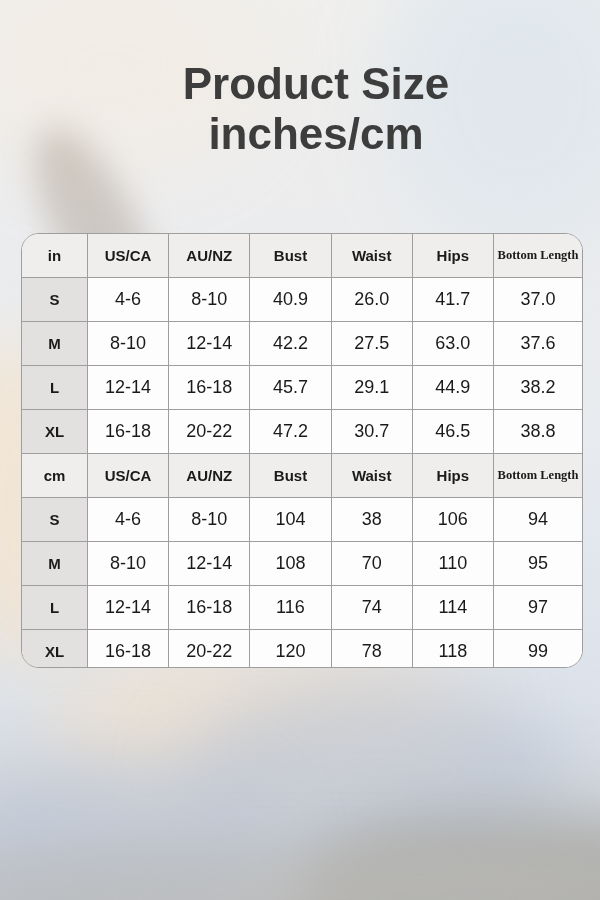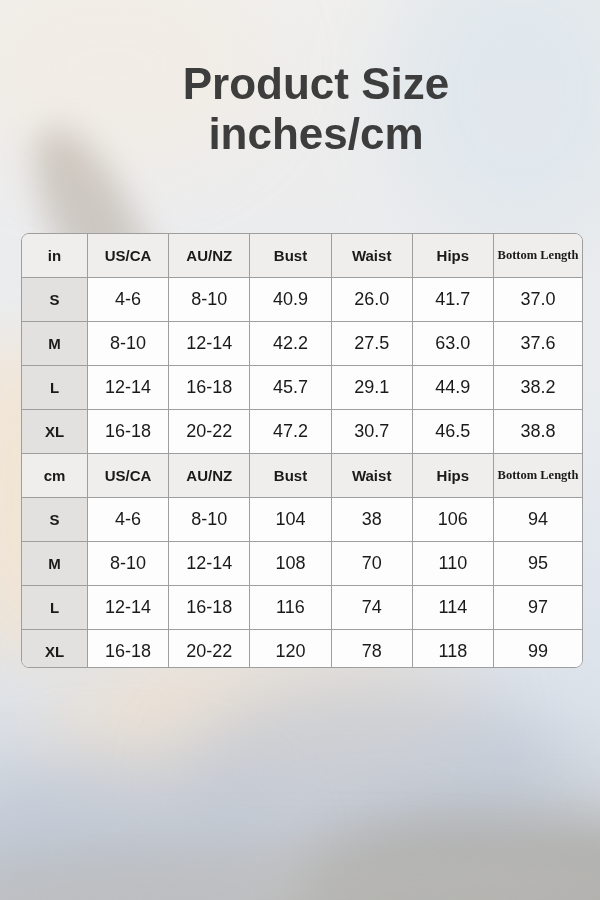--- a/index.html
+++ b/index.html
@@ -29,21 +29,21 @@
 
   .title{
     position:absolute;left:16px;top:30px;width:600px;
     text-align:center;color:var(--title-text,#3d3d3d);
     font-size:44px;font-weight:700;line-height:50px;letter-spacing:0;
   }
   .title span{display:block;}
 
   .table-wrap{
     position:absolute;left:21px;top:233px;width:562px;height:435px;
-    border:1px solid var(--border,#949494);border-radius:8px;overflow:hidden;
+    border:1px solid var(--border,#949494);border-radius:18px;overflow:hidden;
     background:var(--cell-bg,#fdfdfd);
     box-sizing:border-box;
   }
   table.size-table{
     border-collapse:collapse;table-layout:fixed;
     width:calc(100% + 2px);height:calc(100% + 2px);margin:-1px;
   }
   .size-table col.c-label{width:66px;}
   .size-table col.c-last{width:89px;}
   .size-table th,.size-table td{

